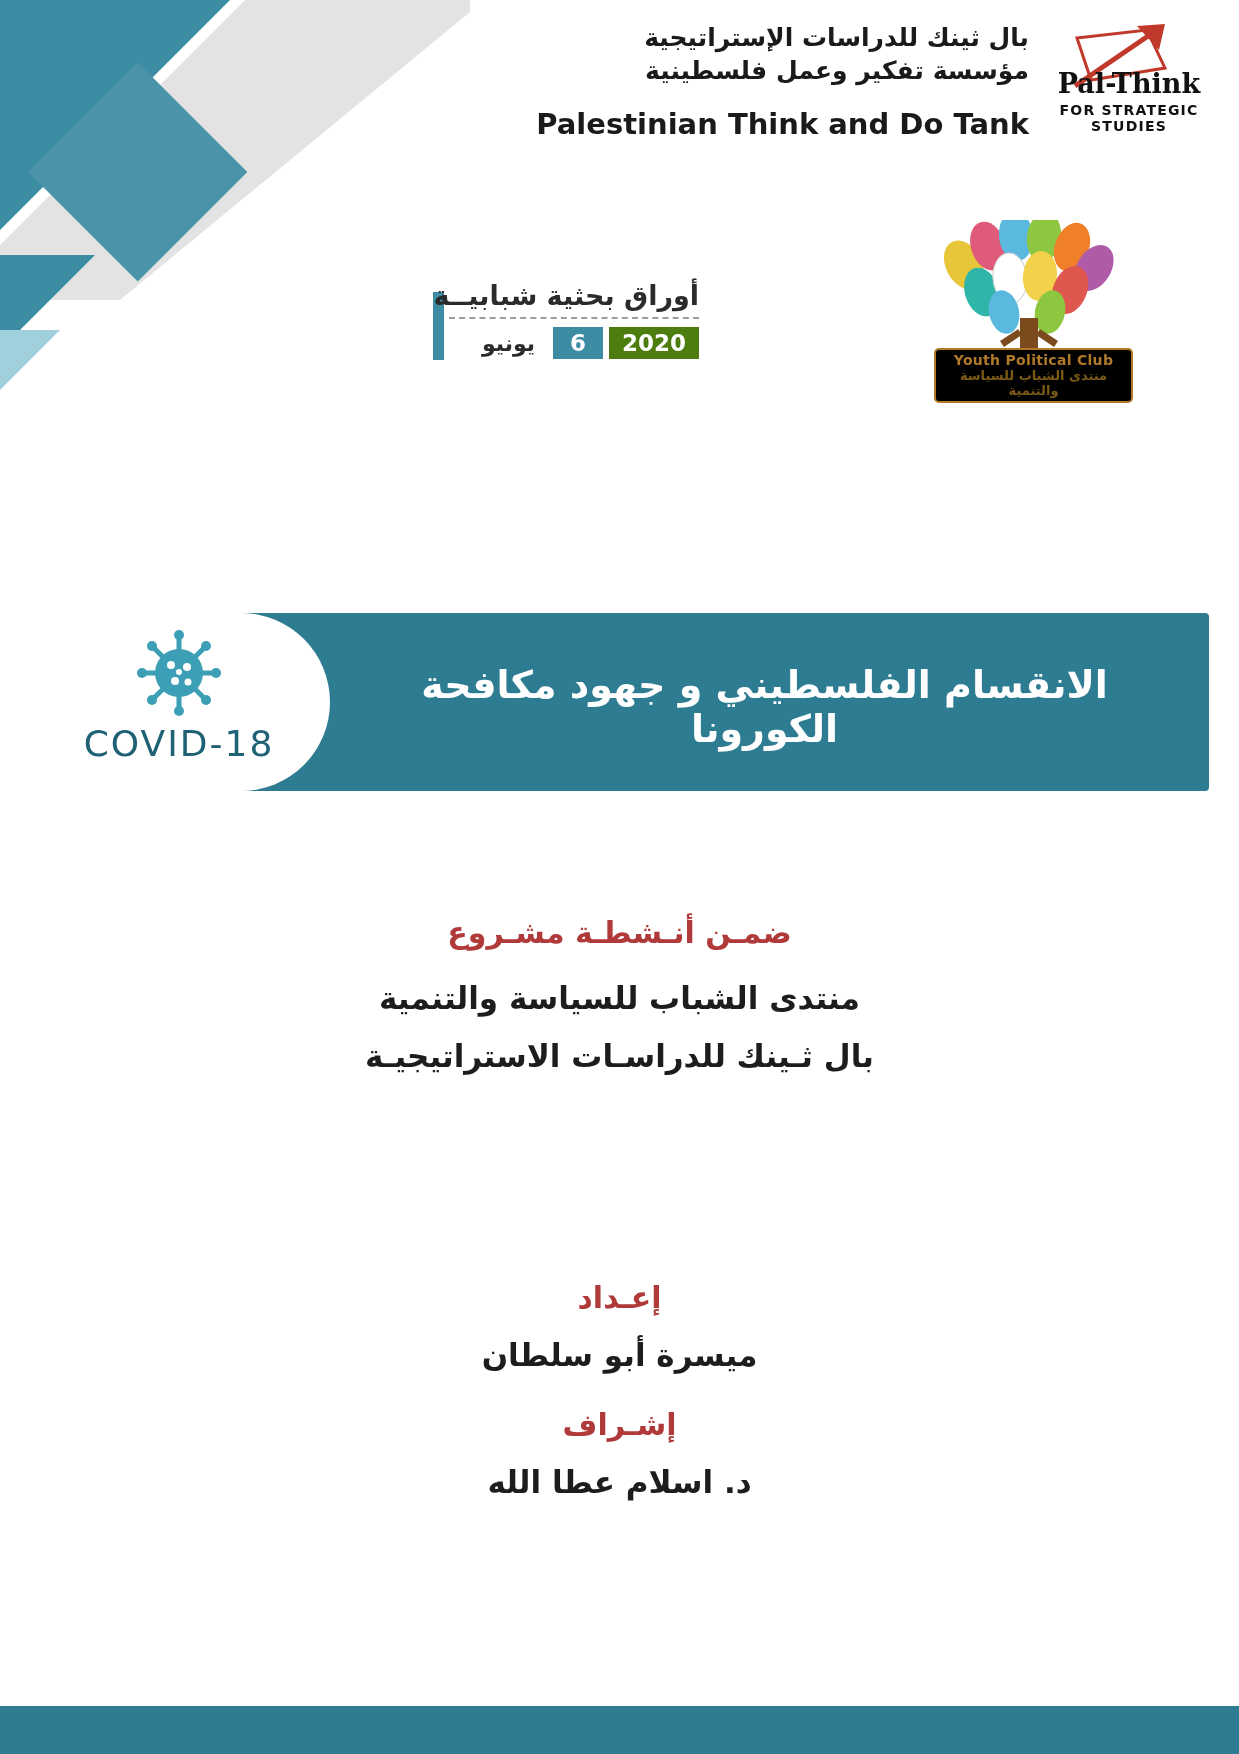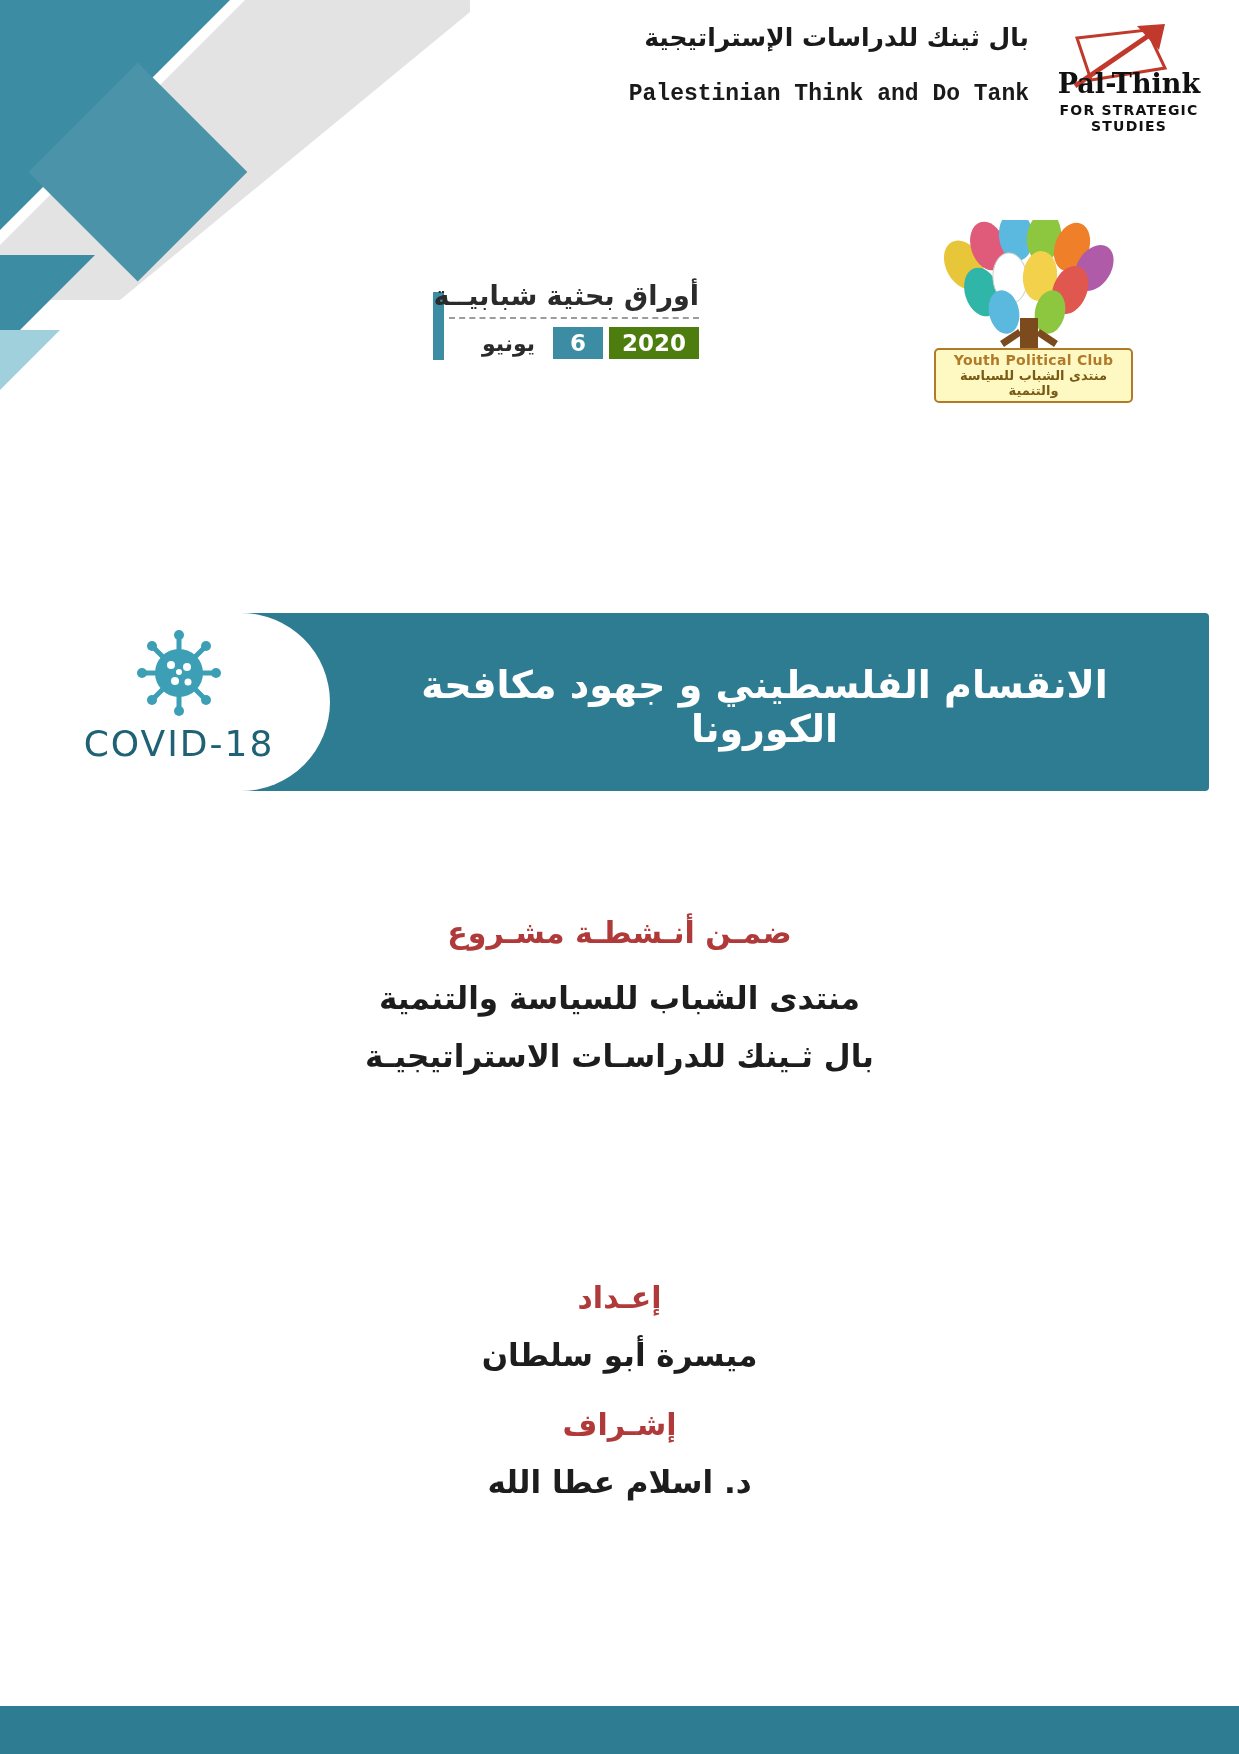--- a/index.html
+++ b/index.html
@@ -41,28 +41,27 @@
     white-space: nowrap;
   }
   .org-line-ar2 {
     font-size: 25px;
     font-weight: bold;
     color: #1a1a1a;
     line-height: 1.3;
     white-space: nowrap;
   }
   .org-line-en {
-    font-size: 23px;
+    font-size: 29px;
     font-weight: bold;
     color: #1a1a1a;
     line-height: 1.5;
     direction: ltr;
     white-space: nowrap;
-    margin-top: 22px;
-    font-family: Liberation Mono, monospace;
+    margin-top: 16px;
   }
 
   
   .palthink-logo {
     position: absolute;
     top: 20px;
     right: 20px;
     width: 180px;
     height: 110px;
   }
@@ -160,21 +159,21 @@
     width: 215px;
     height: 190px;
   }
   .youth-badge {
     position: absolute;
     left: 10px;
     top: 128px;
     width: 195px;
     border: 2px solid #b07a2a;
     border-radius: 5px;
-    background: #fef9c3;
+    background: #000000;
     text-align: center;
     padding: 2px 0 3px 0;
   }
   .youth-badge-en {
     font-size: 14px;
     font-weight: bold;
     color: #b07a2a;
     direction: ltr;
     letter-spacing: .3px;
   }
@@ -302,20 +301,21 @@
   <polygon points="0,0 230,0 0,230" fill="#3c8ca3"></polygon>
   <polygon points="245,0 470,0 470,12 120,300 0,300 0,245" fill="#e3e3e3"></polygon>
   <polygon points="40,40 230,40 40,230" fill="#2e7c92" opacity="0"></polygon>
   <polygon points="60,95 215,95 215,250 60,250" fill="#4a93a8" transform="rotate(-45 137 172)"></polygon>
   <polygon points="0,255 95,255 0,350" fill="#3c8ca3"></polygon>
   <polygon points="0,330 60,330 0,390" fill="#9fd0dc"></polygon>
 </svg>
 
 <div class="org-block">
   <div class="org-line-ar1">بال ثينك للدراسات الإستراتيجية</div>
+  <div class="org-line-ar2">مؤسسة تفكير وعمل فلسطينية</div>
   <div class="org-line-en">Palestinian Think and Do Tank</div>
 </div>
 
 <div class="palthink-logo">
   <svg width="180" height="110" viewBox="0 0 180 110" xmlns="http://www.w3.org/2000/svg">
     <polygon points="38,18 108,10 126,48 52,60" fill="none" stroke="#c0392b" stroke-width="3"></polygon>
     <path d="M36,66 L112,14" stroke="#c0392b" stroke-width="5" fill="none"></path>
     <polygon points="98,6 126,4 120,30" fill="#c0392b"></polygon>
   </svg>
   <div class="palthink-name">Pal-Think</div>

